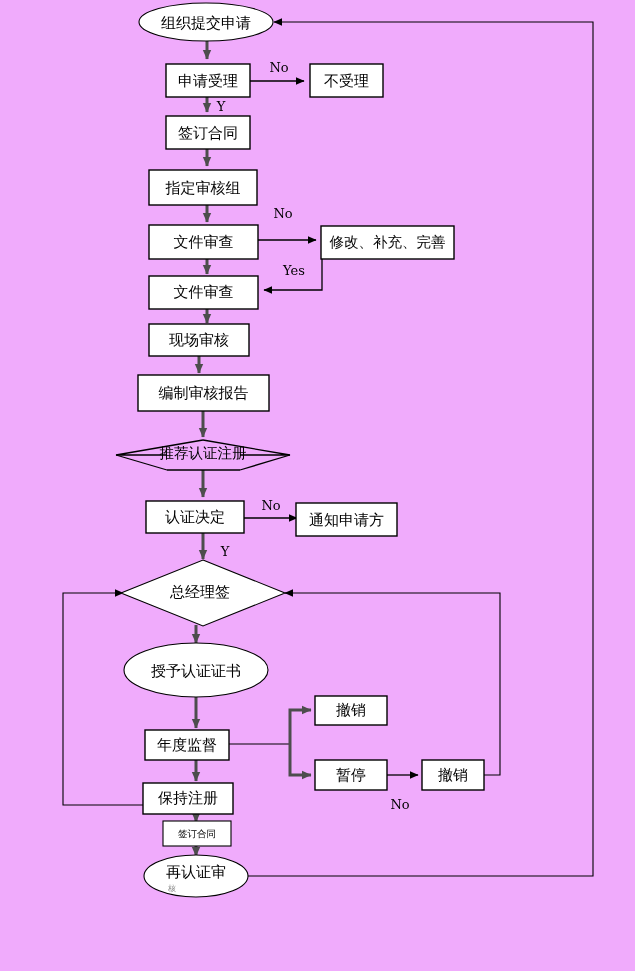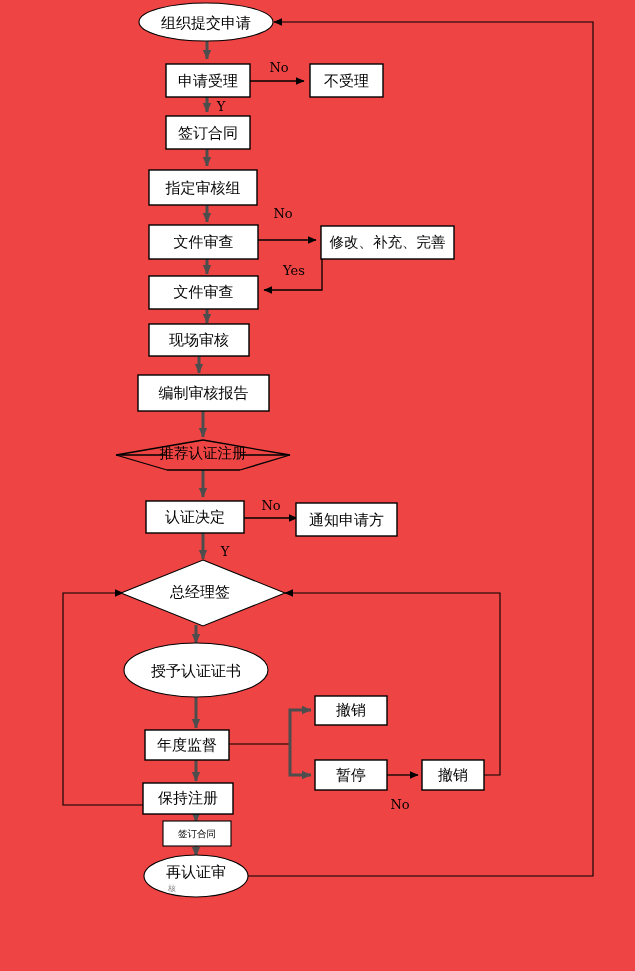--- a/index.html
+++ b/index.html
@@ -8,21 +8,21 @@
     padding: 0;
     background: #ffffff;
   }
   body {
     font-family: "DejaVu Sans", "Liberation Sans", sans-serif;
   }
   #stage {
     position: relative;
     width: 635px;
     height: 971px;
-    background: #ef4444;
+    background: #f0abfc;
     overflow: hidden;
   }
   #flow-svg {
     position: absolute;
     left: 0;
     top: 0;
     width: 635px;
     height: 971px;
   }
   .node-text {

